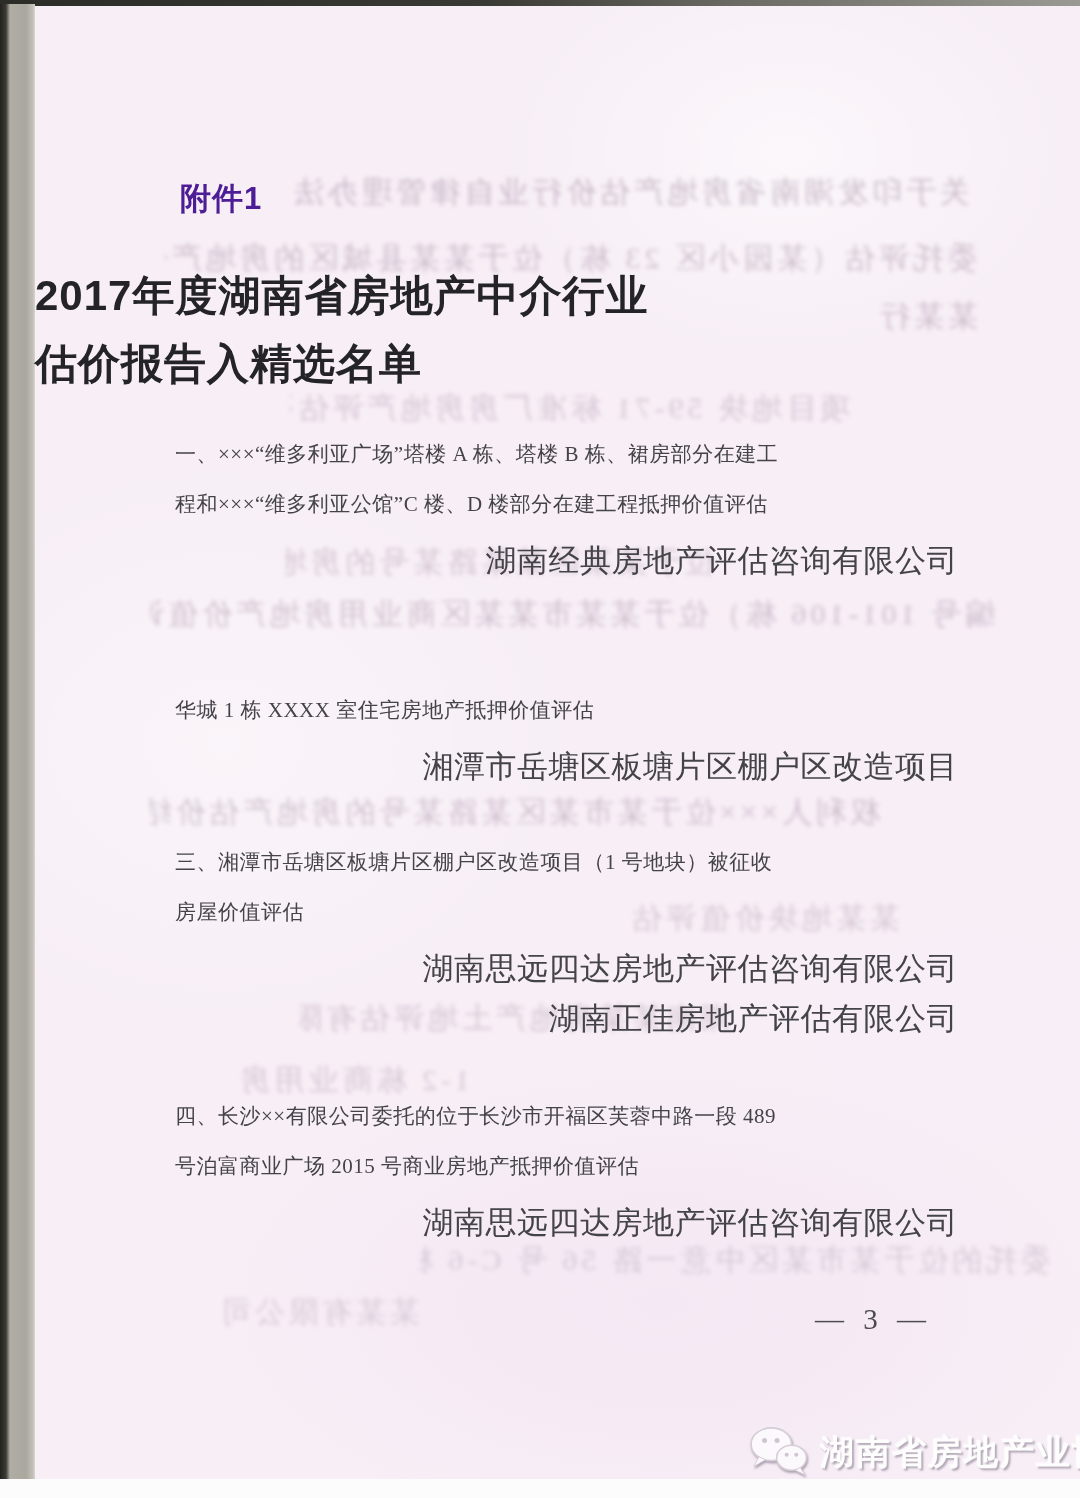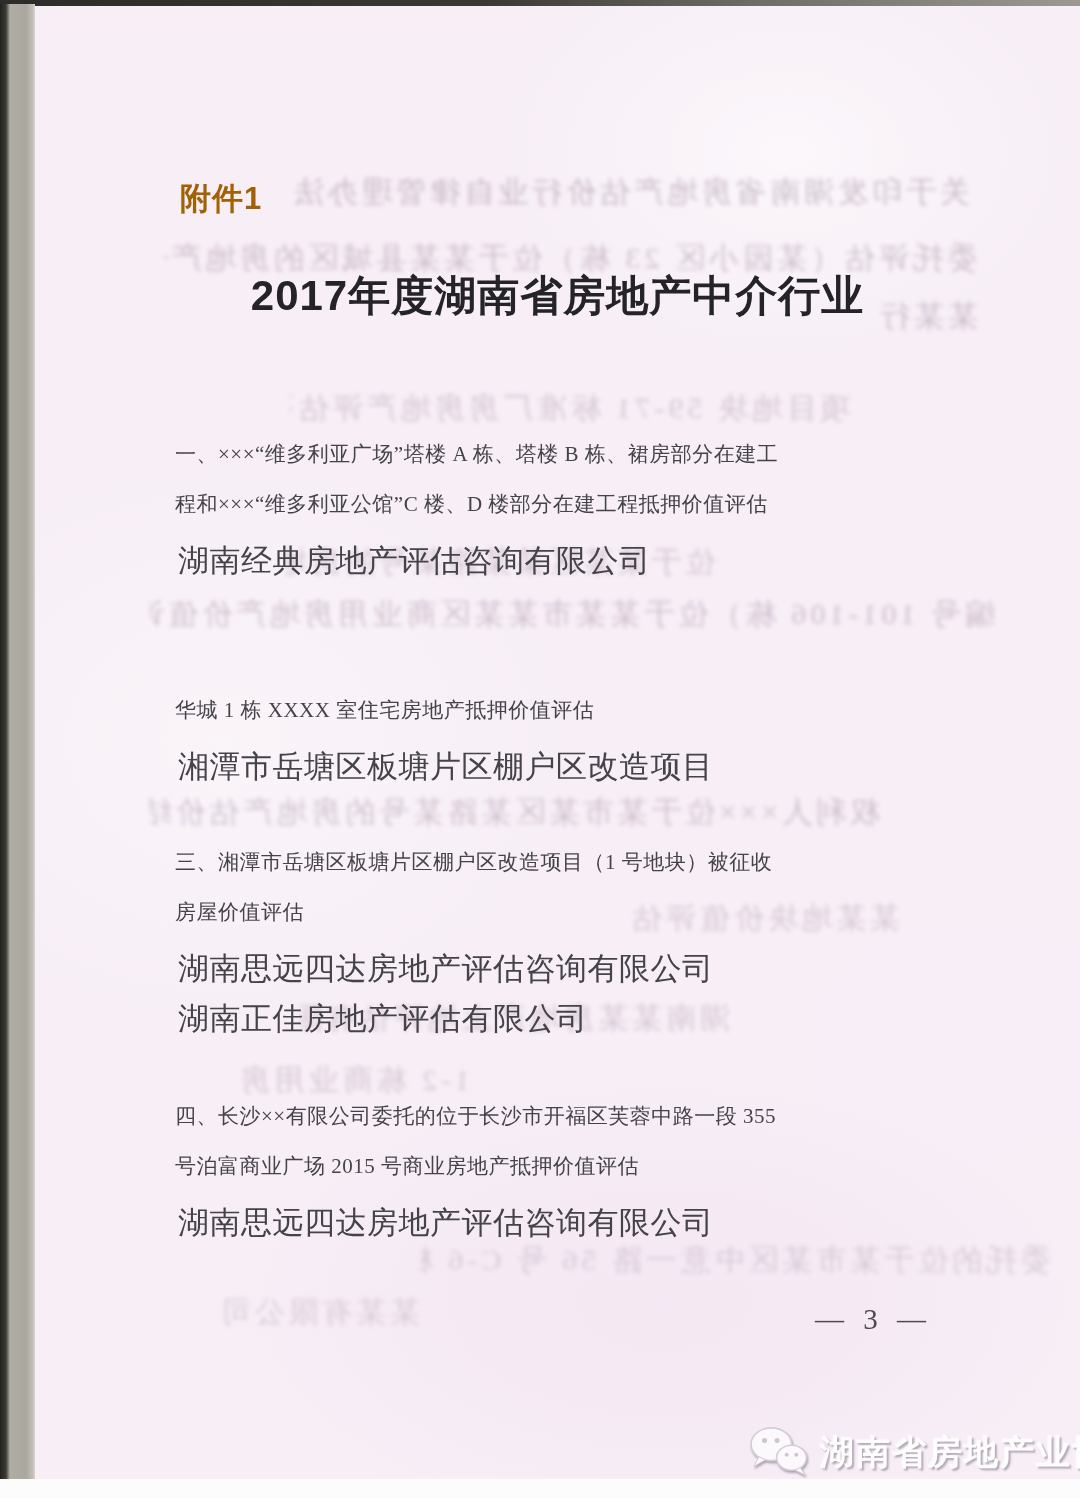--- a/index.html
+++ b/index.html
@@ -33,35 +33,35 @@
   .ghost{
     position:absolute;white-space:nowrap;overflow:hidden;
     font-size:30px;letter-spacing:4px;color:#a38da3;
     transform:scaleX(-1);filter:blur(2.2px);
     font-family:"Liberation Serif","DejaVu Serif",serif;
     pointer-events:none;
   }
   
   .att{
     position:absolute;top:178px;left:180px;
-    font-size:31px;font-weight:bold;color:#a16207;
+    font-size:31px;font-weight:bold;color:#4c1d95;
     font-family:"Liberation Sans","DejaVu Sans",sans-serif;letter-spacing:1px;
   }
   .title{
-    position:absolute;left:35px;width:1045px;text-align:center;
+    position:absolute;left:35px;width:1045px;
     font-size:42px;font-weight:bold;color:#242328;letter-spacing:1px;
     font-family:"Liberation Sans","DejaVu Sans",sans-serif;
   }
   .t1{top:268px;} .t2{top:336px;}
   .body-line{
     position:absolute;left:175px;width:800px;
     font-size:21px;color:#45434a;letter-spacing:0.5px;white-space:nowrap;
   }
   .company{
-    position:absolute;left:178px;width:780px;text-align:left;
+    position:absolute;left:178px;width:780px;text-align:right;
     font-size:31px;color:#45434a;letter-spacing:0.5px;white-space:nowrap;
   }
   .pageno{
     position:absolute;top:1303px;right:148px;
     font-size:29px;color:#4c4a52;letter-spacing:6px;
   }
   .footer{
     position:absolute;top:1426px;left:748px;height:54px;
     display:flex;align-items:center;gap:10px;
   }
@@ -90,34 +90,35 @@
   <div class="ghost" style="top:792px;left:150px;width:730px;opacity:.48">权利人×××位于某市某区某路某号的房地产估价结果公示</div>
   <div class="ghost" style="top:898px;left:500px;width:400px;opacity:.38">某某地块价值评估</div>
   <div class="ghost" style="top:998px;left:300px;width:430px;opacity:.40">湖南某某房地产土地评估有限公司</div>
   <div class="ghost" style="top:1060px;left:170px;width:300px;opacity:.38">1-2 栋商业用房</div>
   <div class="ghost" style="top:1240px;left:420px;width:630px;opacity:.36">委托的位于某市某区中意一路 56 号 C-6 栋 101、201、301 号</div>
   <div class="ghost" style="top:1292px;left:150px;width:270px;opacity:.34">某某有限公司</div>
 
   <div class="att">附件1</div>
 
   <div class="title t1">2017年度湖南省房地产中介行业</div>
+  <div class="title t2">估价报告入精选名单</div>
 
   <div class="body-line" style="top:440px">一、×××“维多利亚广场”塔楼 A 栋、塔楼 B 栋、裙房部分在建工</div>
   <div class="body-line" style="top:490px">程和×××“维多利亚公馆”C 楼、D 楼部分在建工程抵押价值评估</div>
   <div class="company" style="top:540px">湖南经典房地产评估咨询有限公司</div>
 
   <div class="body-line" style="top:696px">华城 1 栋 XXXX 室住宅房地产抵押价值评估</div>
   <div class="company" style="top:746px">湘潭市岳塘区板塘片区棚户区改造项目</div>
 
   <div class="body-line" style="top:848px">三、湘潭市岳塘区板塘片区棚户区改造项目（1 号地块）被征收</div>
   <div class="body-line" style="top:898px">房屋价值评估</div>
   <div class="company" style="top:948px">湖南思远四达房地产评估咨询有限公司</div>
   <div class="company" style="top:998px">湖南正佳房地产评估有限公司</div>
 
-  <div class="body-line" style="top:1102px">四、长沙××有限公司委托的位于长沙市开福区芙蓉中路一段 355</div>
+  <div class="body-line" style="top:1102px">四、长沙××有限公司委托的位于长沙市开福区芙蓉中路一段 489</div>
   <div class="body-line" style="top:1152px">号泊富商业广场 2015 号商业房地产抵押价值评估</div>
   <div class="company" style="top:1202px">湖南思远四达房地产评估咨询有限公司</div>
 
   <div class="pageno">— 3 —</div>
 
   <div class="footer">
     <span class="wm-icon">
       <svg width="62" height="52" viewBox="0 0 64 54">
         <ellipse cx="24" cy="20" rx="21" ry="17" fill="#fcf9fc" stroke="#d6cdd8" stroke-width="1.6"></ellipse>
         <path d="M11 33 L6 43 L18 36 Z" fill="#fcf9fc" stroke="#d6cdd8" stroke-width="1"></path>

